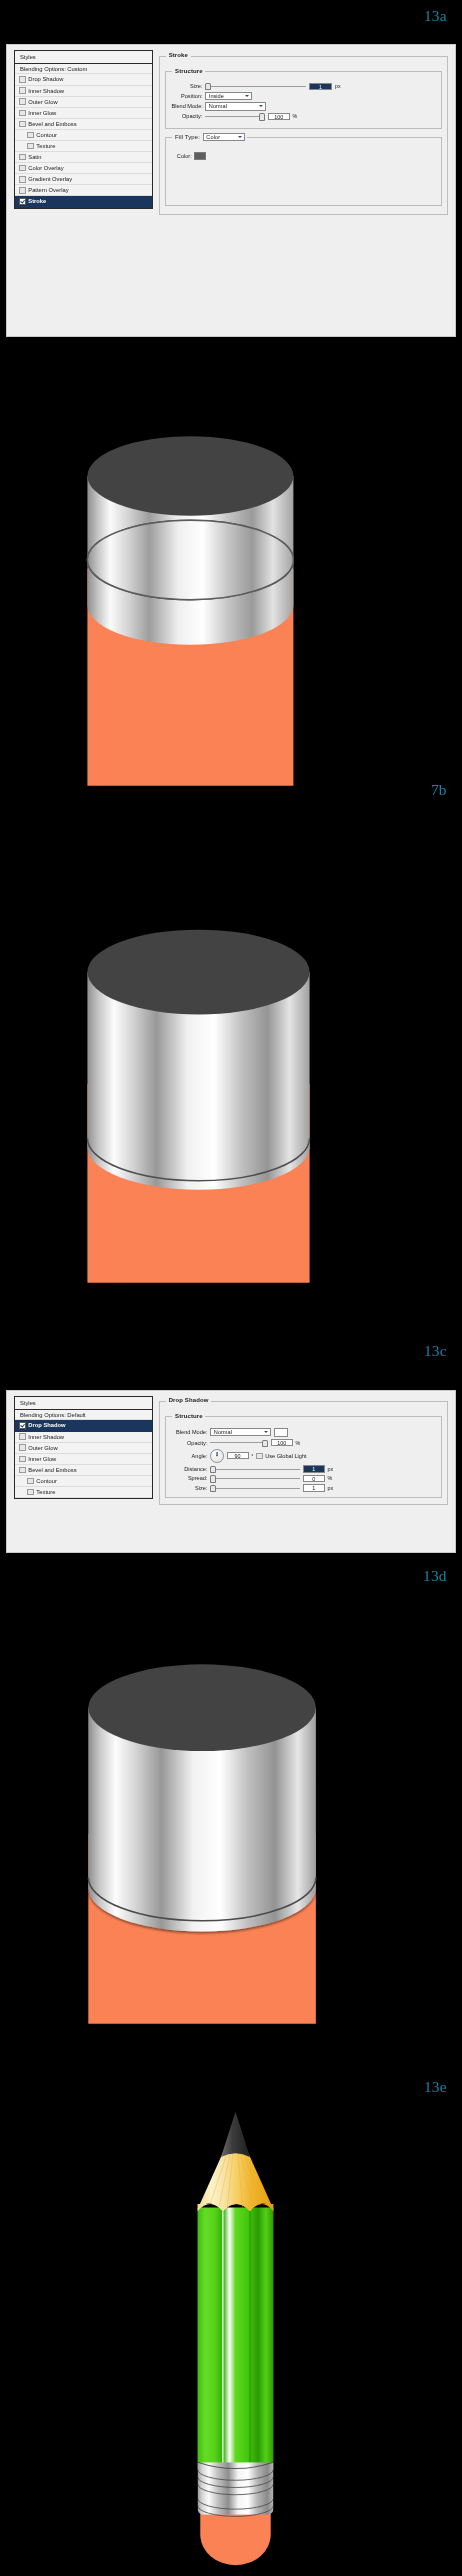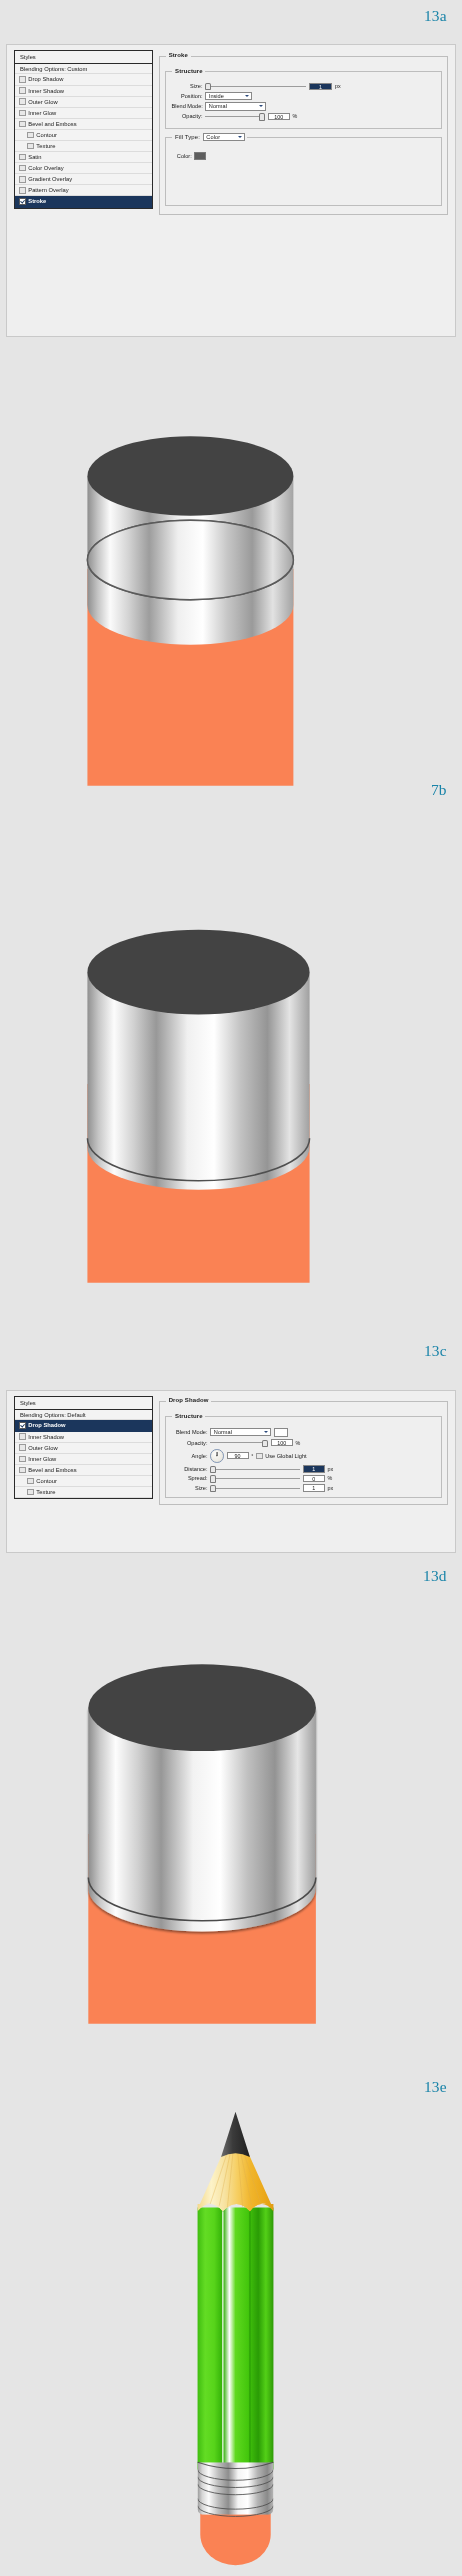--- a/index.html
+++ b/index.html
@@ -2,21 +2,21 @@
 <html style="font-size:14.5px"><head>
 <meta charset="utf-8">
 <style>
   html,body{margin:0;padding:0;}
   body{
     width:463px;
     background:#ffffff;
     font-family:"Liberation Sans", sans-serif;
     -webkit-font-smoothing:antialiased;
   }
-  .page{position:relative;width:463px;height:2576px;overflow:hidden;background:#e5e5e5;}
+  .page{position:relative;width:463px;height:2576px;overflow:hidden;background:#000000;}
 
   
   .fig-label{
     position:absolute;
     right:16.3px;
     font-size:15.4px;
     font-weight:400;
     color:#1883a8;
     letter-spacing:0.2px;
     font-family:"Liberation Serif", serif;

